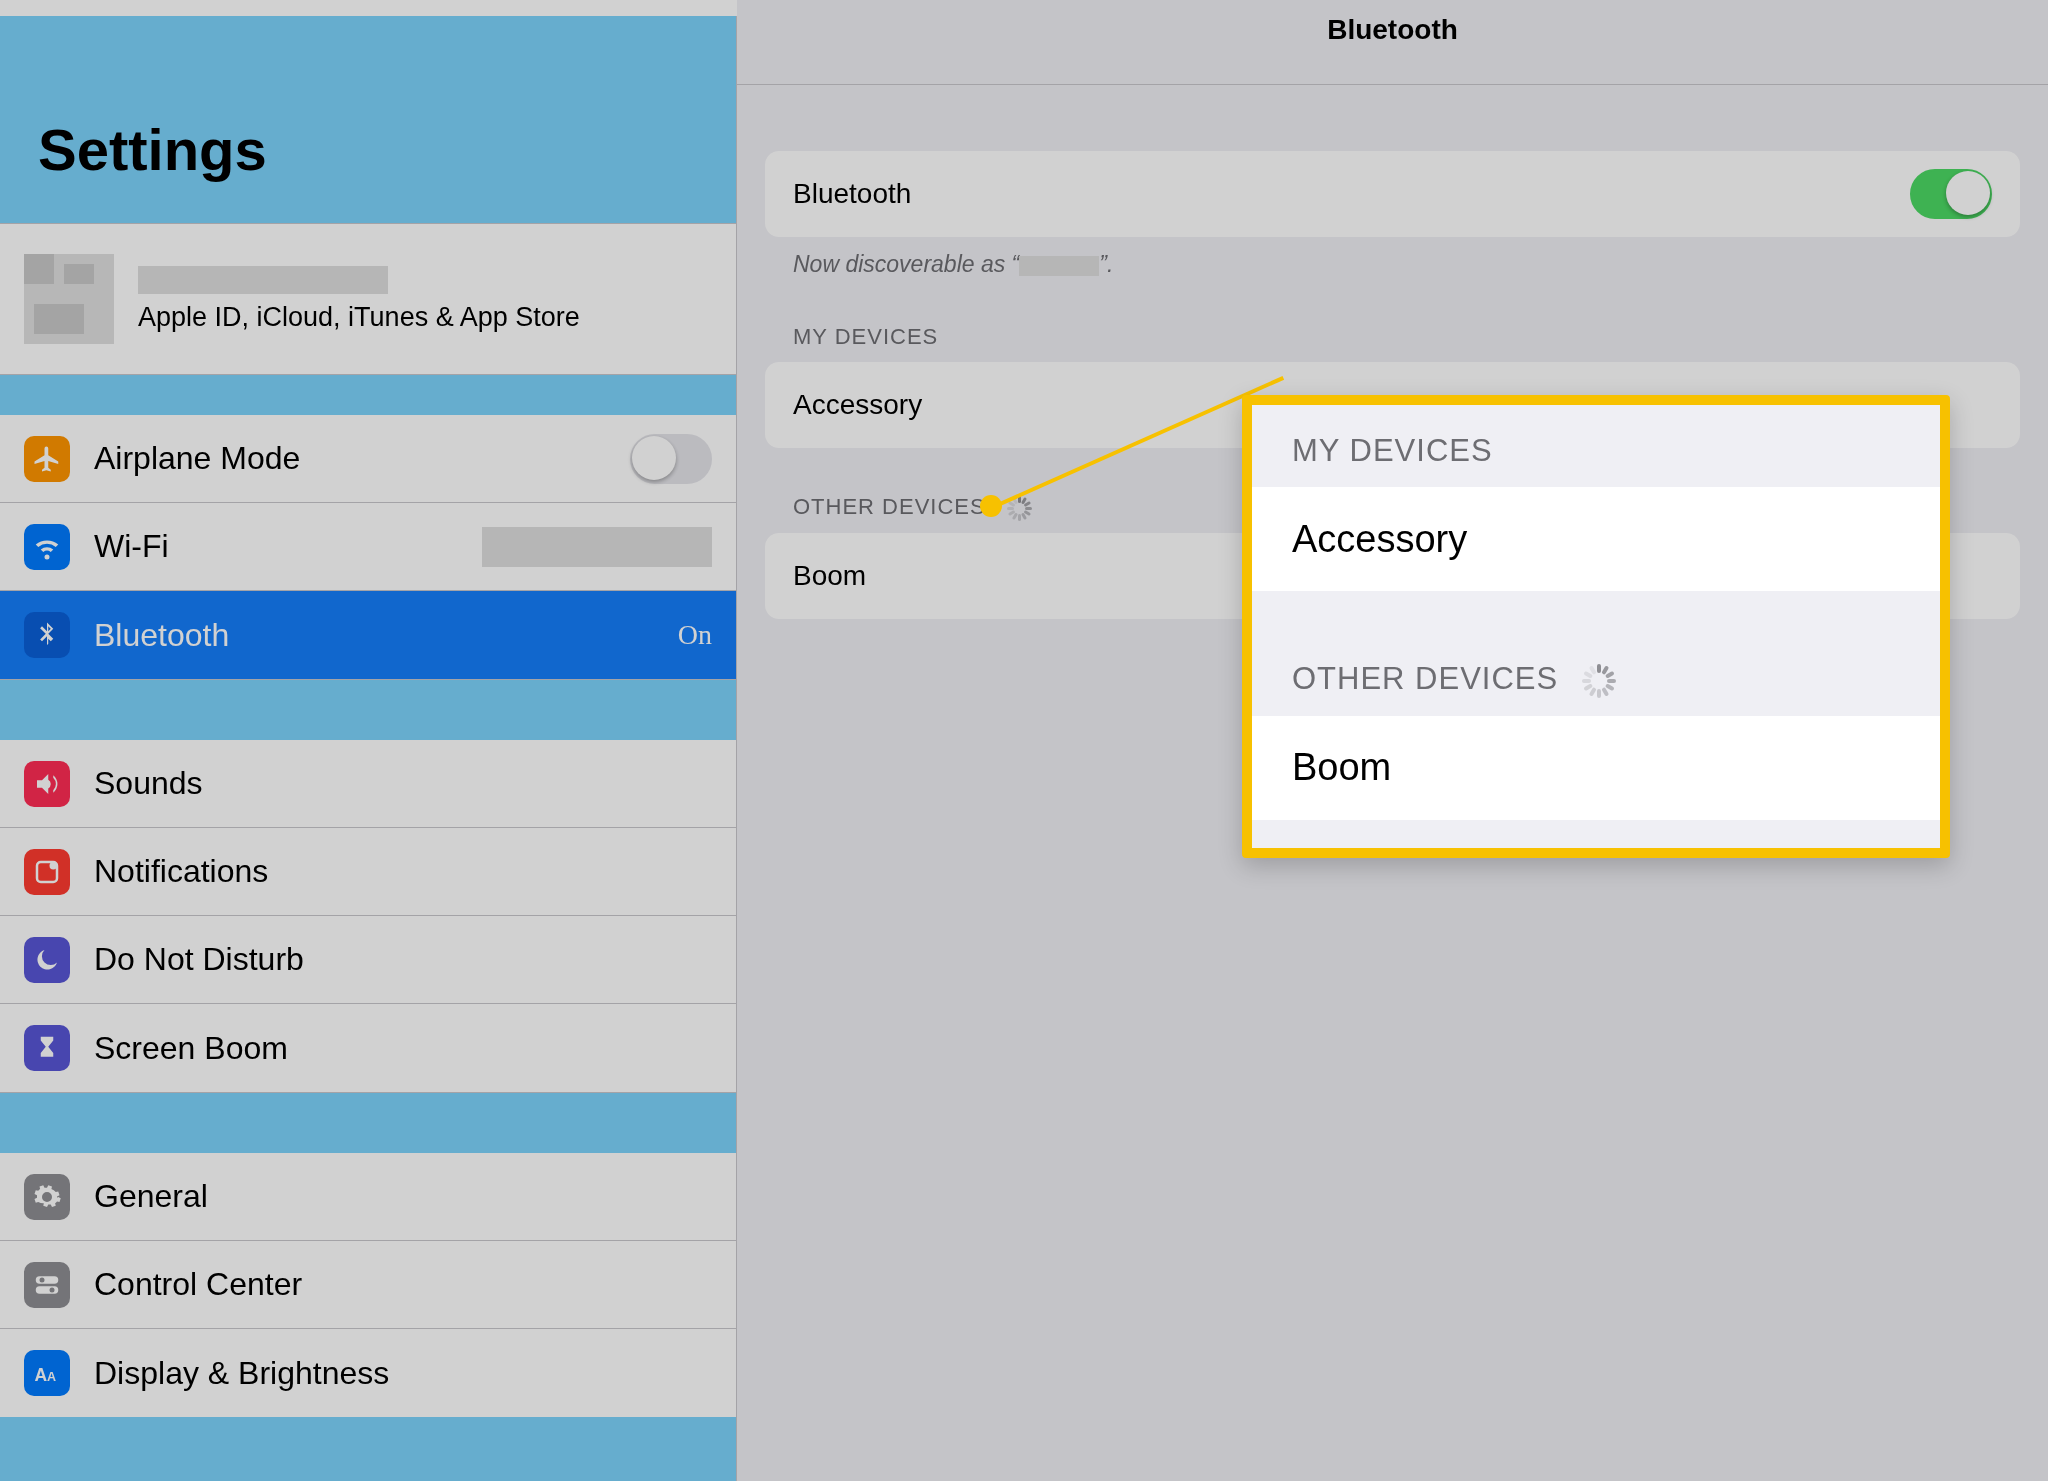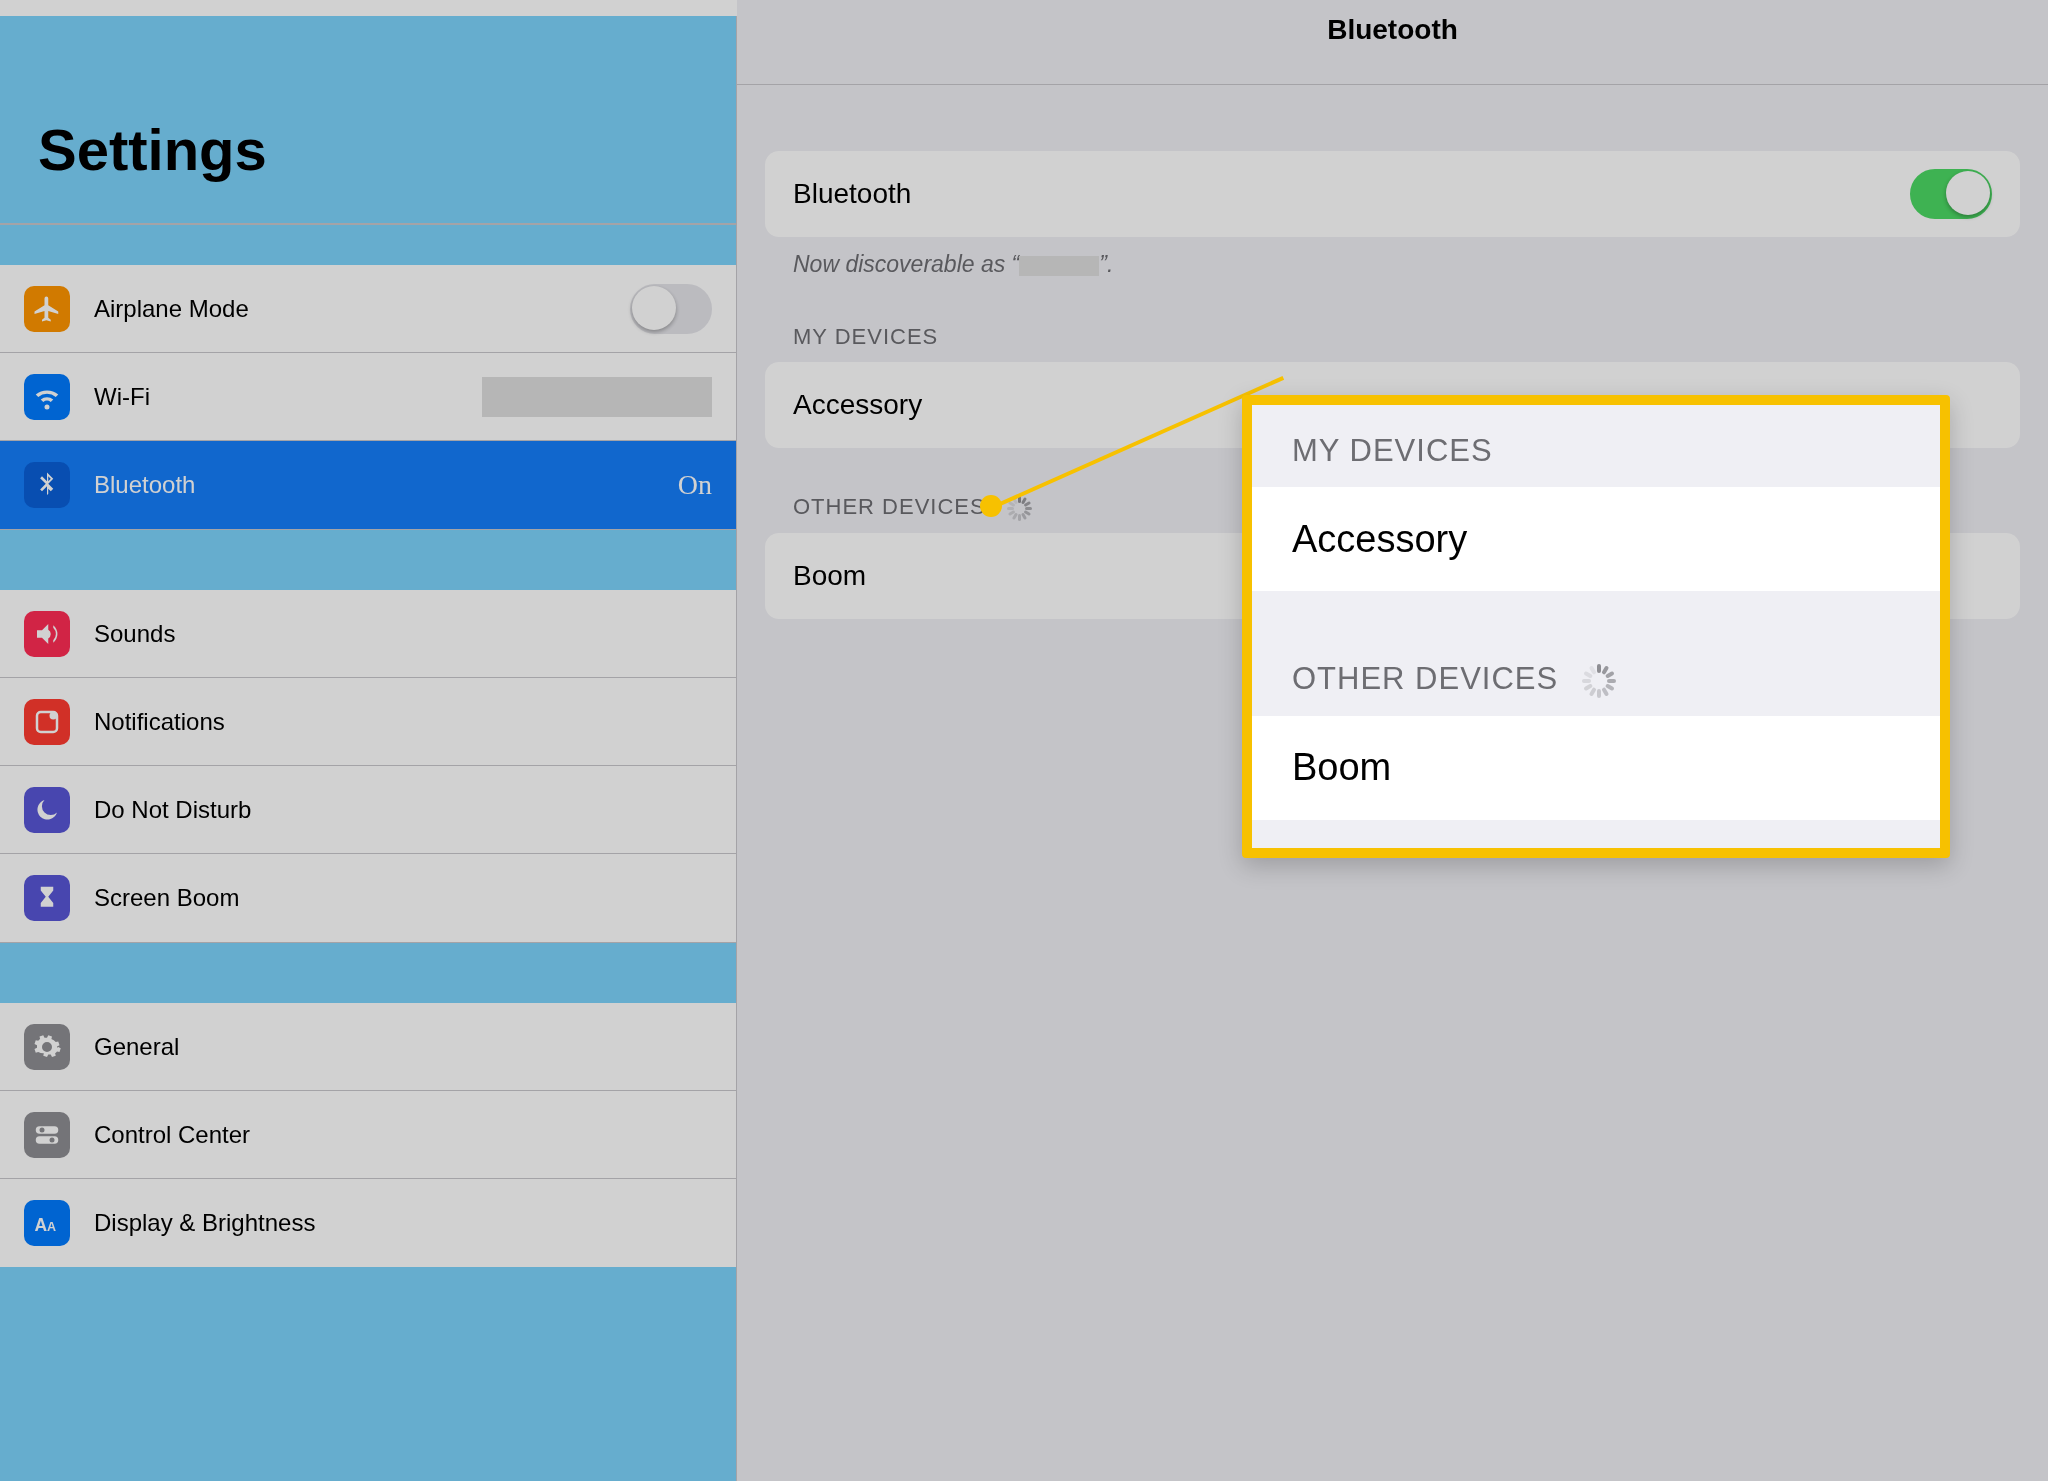--- a/index.html
+++ b/index.html
@@ -15,21 +15,21 @@
   .blur-box{background:#dedede;}
   #account-avatar{width:90px;height:90px;background:#e0e0e0;position:relative;}
   #account-avatar .px{position:absolute;background:#c9c9c9;}
   #account-name{width:250px;height:28px;margin-bottom:8px;}
   #account-sub{font-size:27px;color:#000;}
   
   .group{background:#fff;}
   .row{display:flex;align-items:center;height:88px;padding:0 24px 0 24px;border-bottom:1px solid #c8c7cc;box-sizing:border-box;}
   .row:last-child{border-bottom:none;}
   .row .icon-tile{width:46px;height:46px;border-radius:10px;display:flex;align-items:center;justify-content:center;margin-right:24px;flex:none;}
-  .row .label{font-size:24px;color:#000;flex:1;}
+  .row .label{font-size:32px;color:#000;flex:1;}
   .row .value{font-size:28px;color:#8e8e93;font-family:Liberation Serif, serif;}
   .row.selected{background:#157efb;border-bottom-color:#157efb;}
   .row.selected .label,.row.selected .value{color:#fff;}
   
   .toggle{width:82px;height:50px;border-radius:25px;background:#e5e5ea;border:2px solid #e5e5ea;position:relative;box-sizing:border-box;}
   .toggle .knob{width:44px;height:44px;border-radius:50%;background:#fff;box-shadow:0 2px 4px rgba(0,0,0,0.3);position:absolute;top:0;left:0;}
   .toggle.on{background:#4cd964;border-color:#4cd964;}
   .toggle.on .knob{left:auto;right:0;}
   
   .icon-tile svg{width:30px;height:30px;}
@@ -57,20 +57,31 @@
 </style>
 </head>
 <body>
 
 <div id="stage">
 
   <div id="sidebar">
     <div id="sidebar-title">Settings</div>
     <div class="sep"></div>
 
+    <div id="account-row">
+      <div id="account-avatar">
+        <div class="px" style="left:0;top:0;width:30px;height:30px"></div>
+        <div class="px" style="left:40px;top:10px;width:30px;height:20px"></div>
+        <div class="px" style="left:10px;top:50px;width:50px;height:30px"></div>
+      </div>
+      <div>
+        <div id="account-name" class="blur-box"></div>
+        <div id="account-sub">Apple ID, iCloud, iTunes &amp; App Store</div>
+      </div>
+    </div>
     <div class="sep"></div>
 
     <div style="height:40px"></div>
 
     <div class="group">
       <div class="row">
         <div class="icon-tile" style="background:#ff9500">
           <svg viewBox="0 0 24 24" fill="#fff">
               <path d="M21 16v-2l-8-5V3.5a1.5 1.5 0 0 0-3 0V9l-8 5v2l8-2.5V19l-2 1.5V22l3.5-1 3.5 1v-1.5L13 19v-5.5l8 2.5z"></path>
             </svg>

